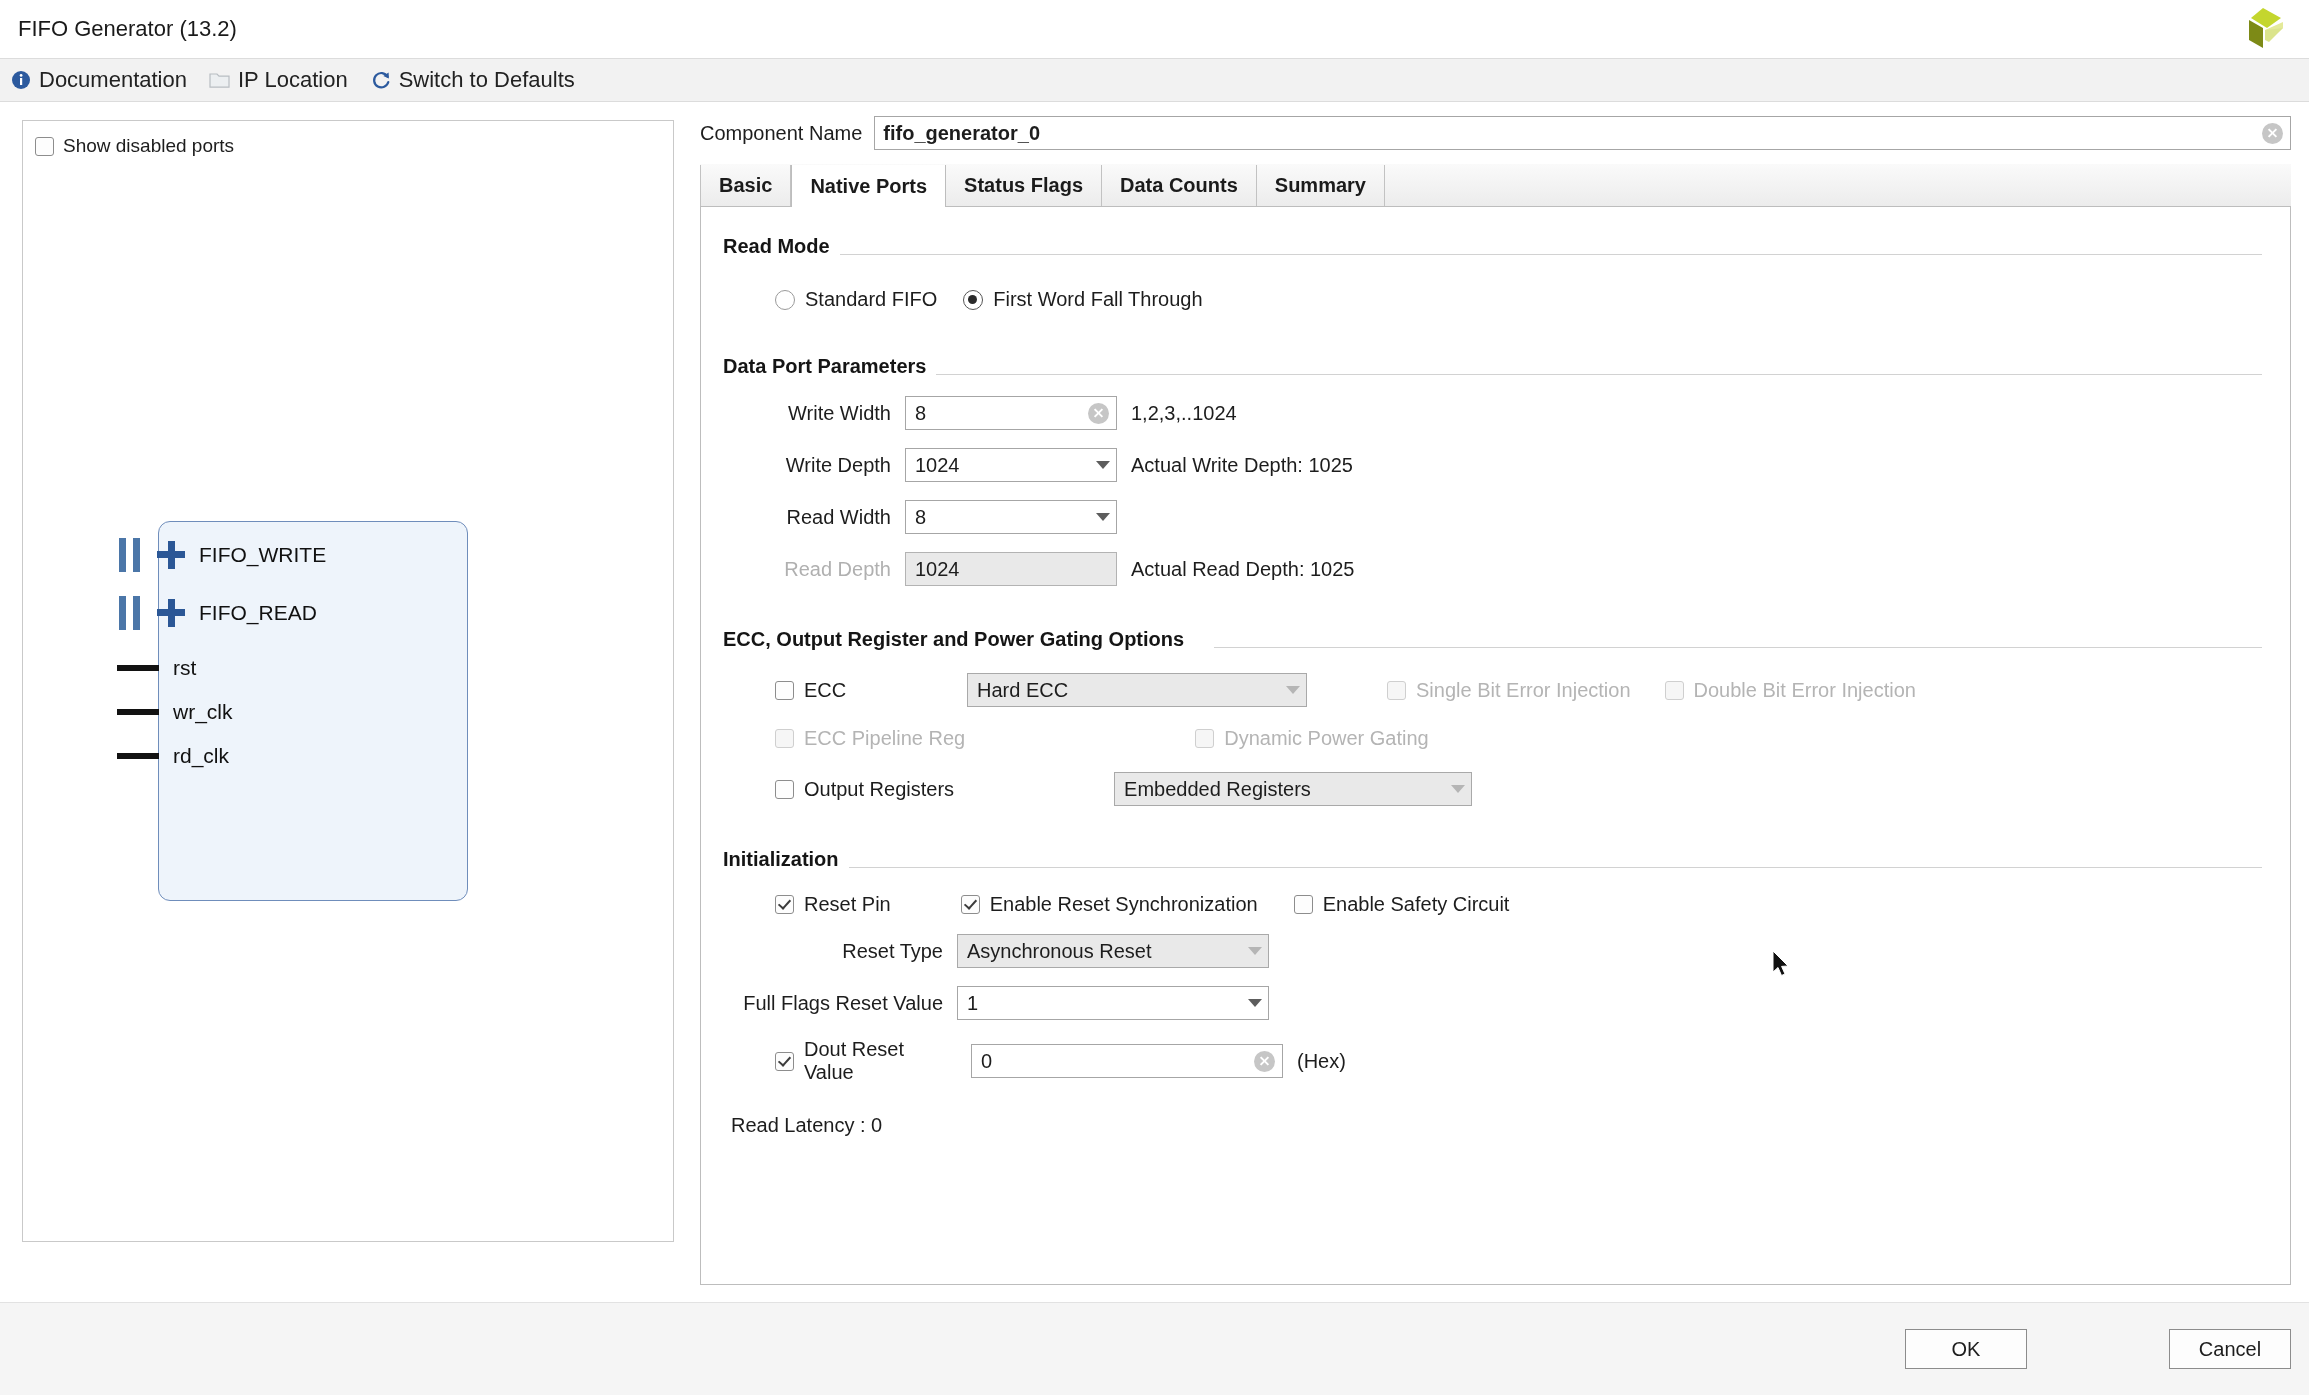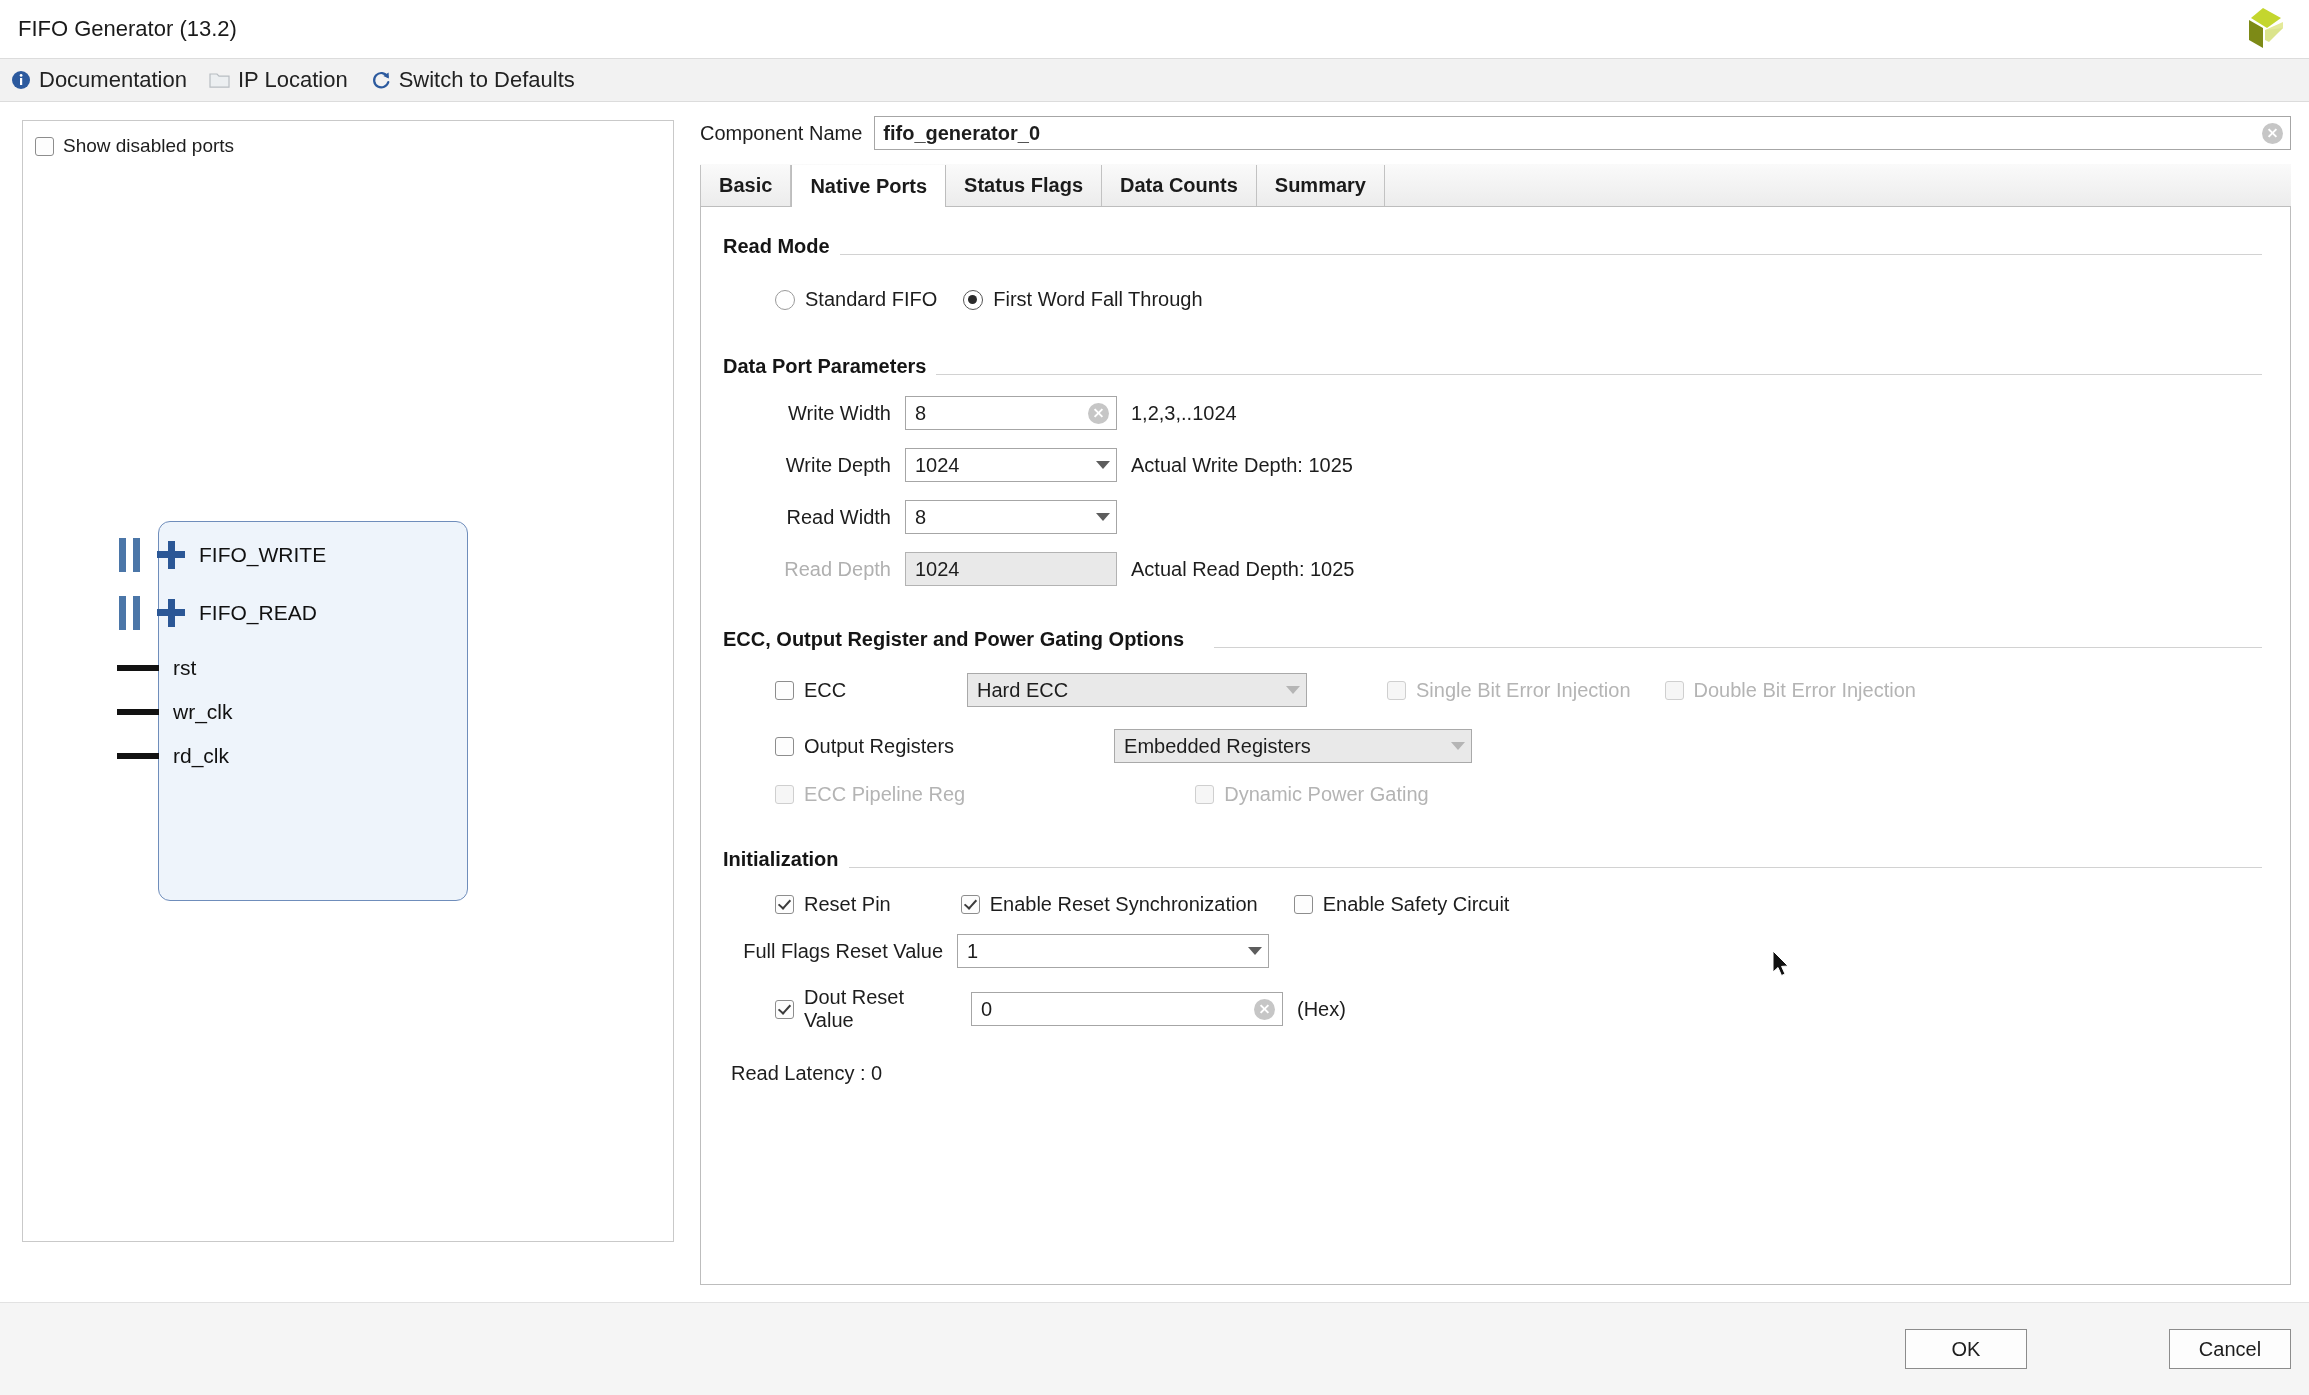--- a/index.html
+++ b/index.html
@@ -576,62 +576,69 @@
         <span class="cbrow dis" style="margin-left:36px;padding-left:44px;">
           <span class="cb dis"></span>
           <span class="lbl">Single Bit Error Injection</span>
         </span>
         <span class="cbrow dis" style="margin-left:34px;">
           <span class="cb dis"></span>
           <span class="lbl">Double Bit Error Injection</span>
         </span>
       </div>
 
+      <div class="row" style="margin-top:20px;">
+        <span class="cbrow dis" style="margin-left:52px;">
+          <span class="cb dis"></span>
+          <span class="lbl">ECC Pipeline Reg</span>
+        </span>
+        <span class="cbrow dis" style="margin-left:230px;">
+          <span class="cb dis"></span>
+          <span class="lbl">Dynamic Power Gating</span>
+        </span>
+      </div>
+
       <div class="row" style="margin-top:22px;">
         <span class="cbrow" style="margin-left:52px;">
           <span class="cb"></span>
           <span class="lbl">Output Registers</span>
         </span>
         <span class="select grey" style="width:358px;margin-left:160px;">
           <span class="sv">Embedded Registers</span>
           <span class="caret light"></span>
         </span>
       </div>
 
-      <div class="row" style="margin-top:20px;">
-        <span class="cbrow dis" style="margin-left:52px;">
-          <span class="cb dis"></span>
-          <span class="lbl">ECC Pipeline Reg</span>
-        </span>
-        <span class="cbrow dis" style="margin-left:230px;">
-          <span class="cb dis"></span>
-          <span class="lbl">Dynamic Power Gating</span>
-        </span>
-      </div>
-
       <div class="sect" style="margin-top:42px;">
         <span class="h">Initialization</span>
         <span class="rule"></span>
       </div>
 
       <div class="row" style="margin-top:22px;">
         <span class="cbrow" style="margin-left:52px;">
           <span class="cb checked"></span>
           <span class="lbl">Reset Pin</span>
         </span>
         <span class="cbrow" style="margin-left:70px;text-align:center;">
           <span class="cb checked"></span>
           <span class="lbl">Enable Reset Synchronization</span>
         </span>
         <span class="cbrow" style="margin-left:36px;">
           <span class="cb"></span>
           <span class="lbl">Enable Safety Circuit</span>
         </span>
       </div>
 
+      <div class="row">
+        <span class="flabel" style="width:220px;">Reset Type</span>
+        <span class="select grey" style="width:312px;">
+          <span class="sv">Asynchronous Reset</span>
+          <span class="caret light"></span>
+        </span>
+      </div>
 
       <div class="row">
         <span class="flabel" style="width:220px;">Full Flags Reset Value</span>
         <span class="select" style="width:312px;">
           <span class="sv">1</span>
           <span class="caret"></span>
         </span>
       </div>
 
       <div class="row">

